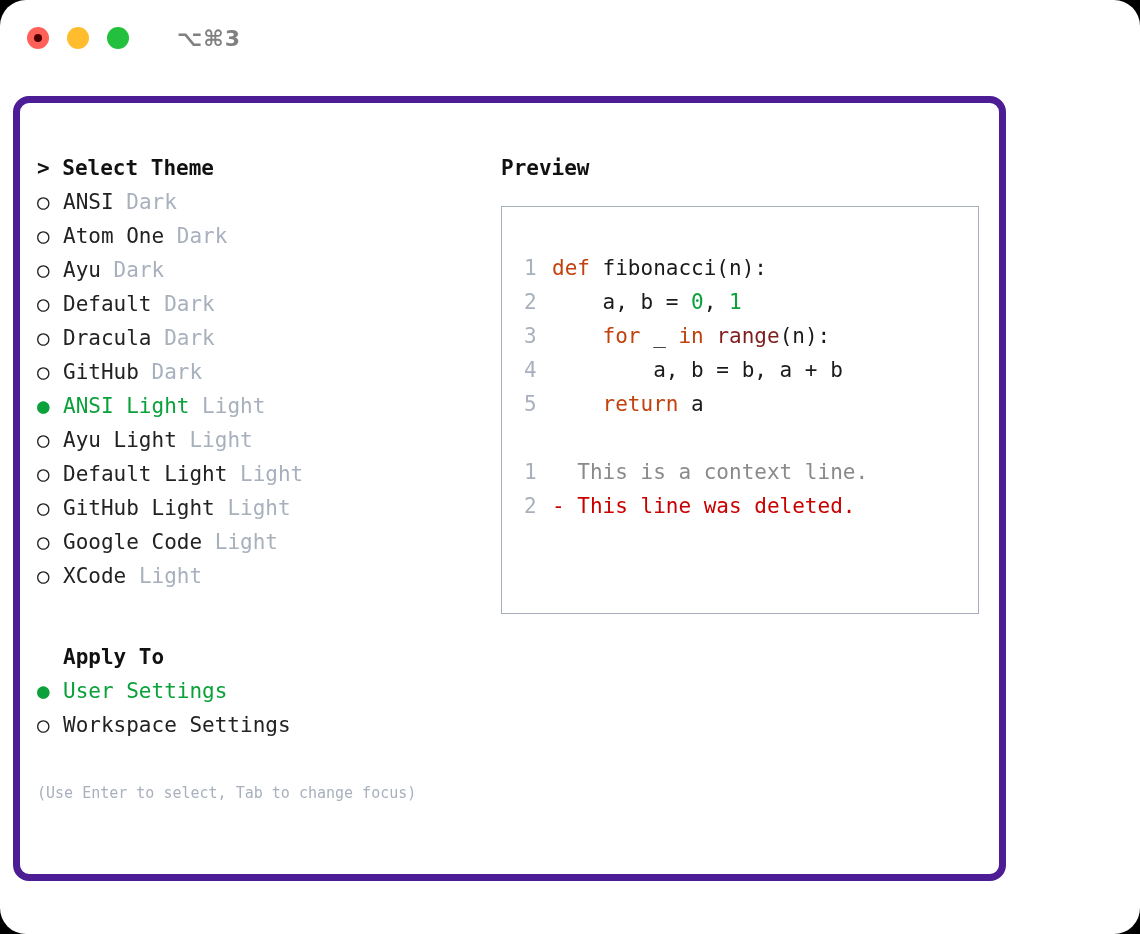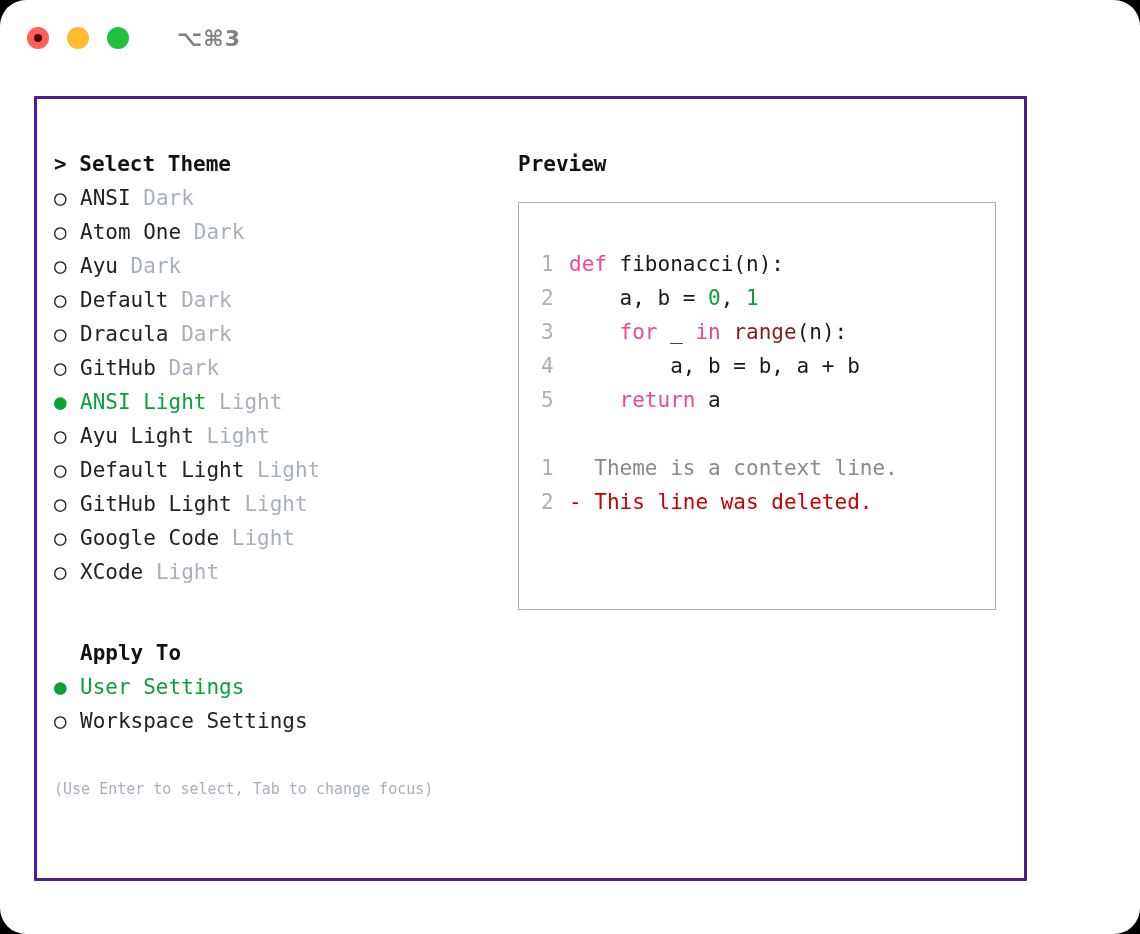--- a/index.html
+++ b/index.html
@@ -60,26 +60,26 @@
     font-family: "DejaVu Sans", sans-serif;
     font-size: 22px;
     font-weight: bold;
     color: #808080;
     letter-spacing: 1px;
   }
 
   
   .panel {
     position: absolute;
-    left: 34px;
+    left: 13px;
     top: 96px;
     width: 993px;
     height: 785px;
-    border: 3px solid #4c1d95;
-    border-radius: 1px;
+    border: 7px solid #4c1d95;
+    border-radius: 16px;
     background: #ffffff;
   }
 
   .panel-inner {
     display: flex;
     padding: 48px 0 0 0;
     height: 100%;
   }
 
   .col-left  { width: 463px; padding-left: 17px; }
@@ -146,21 +146,21 @@
     color: #1a1a1a;
   }
 
   .ln {
     display: inline-block;
     width: 28px;
     color: #a8b0bd;
     text-align: left;
   }
 
-  .kw   { color: #ec4899; margin-top: 8px; }
+  .kw   { color: #c2410c; margin-top: 8px; }
   .fn   { color: #7f1d1d; }
   .num  { color: #0ba13a; }
   .plain{ color: #1a1a1a; }
 
   .diff-gap  { height: 34px; }
   .diff-ctx  { color: #8a8a8a; }
   .diff-del  { color: #c80000; }
   .diff-add  { color: #0bb021; }
 </style>
 </head>
@@ -219,21 +219,21 @@
         <div class="preview-box">
           <div id="code-block">
               <div class="code-line"><span class="ln">1</span><span class="kw">def </span><span class="plain">fibonacci(n):</span></div>
               <div class="code-line"><span class="ln">2</span><span class="plain">    a, b = </span><span class="num">0</span><span class="plain">, </span><span class="num">1</span></div>
               <div class="code-line"><span class="ln">3</span><span class="plain">    </span><span class="kw">for</span><span class="plain"> _ </span><span class="kw">in</span><span class="plain"> </span><span class="fn">range</span><span class="plain">(n):</span></div>
               <div class="code-line"><span class="ln">4</span><span class="plain">        a, b = b, a + b</span></div>
               <div class="code-line"><span class="ln">5</span><span class="plain">    </span><span class="kw">return</span><span class="plain"> a</span></div>
             </div>
           <div class="diff-gap"></div>
           <div id="diff-block">
-              <div class="code-line"><span class="ln">1</span><span class="diff-ctx">  </span><span class="diff-ctx">Theme is a context line.</span></div>
+              <div class="code-line"><span class="ln">1</span><span class="diff-ctx">  </span><span class="diff-ctx">This is a context line.</span></div>
               <div class="code-line"><span class="ln">2</span><span class="diff-del">- </span><span class="diff-del">This line was deleted.</span></div>
             </div>
         </div>
       </div>
 
     </div>
   </div>
 </div>
 
 </body></html>

